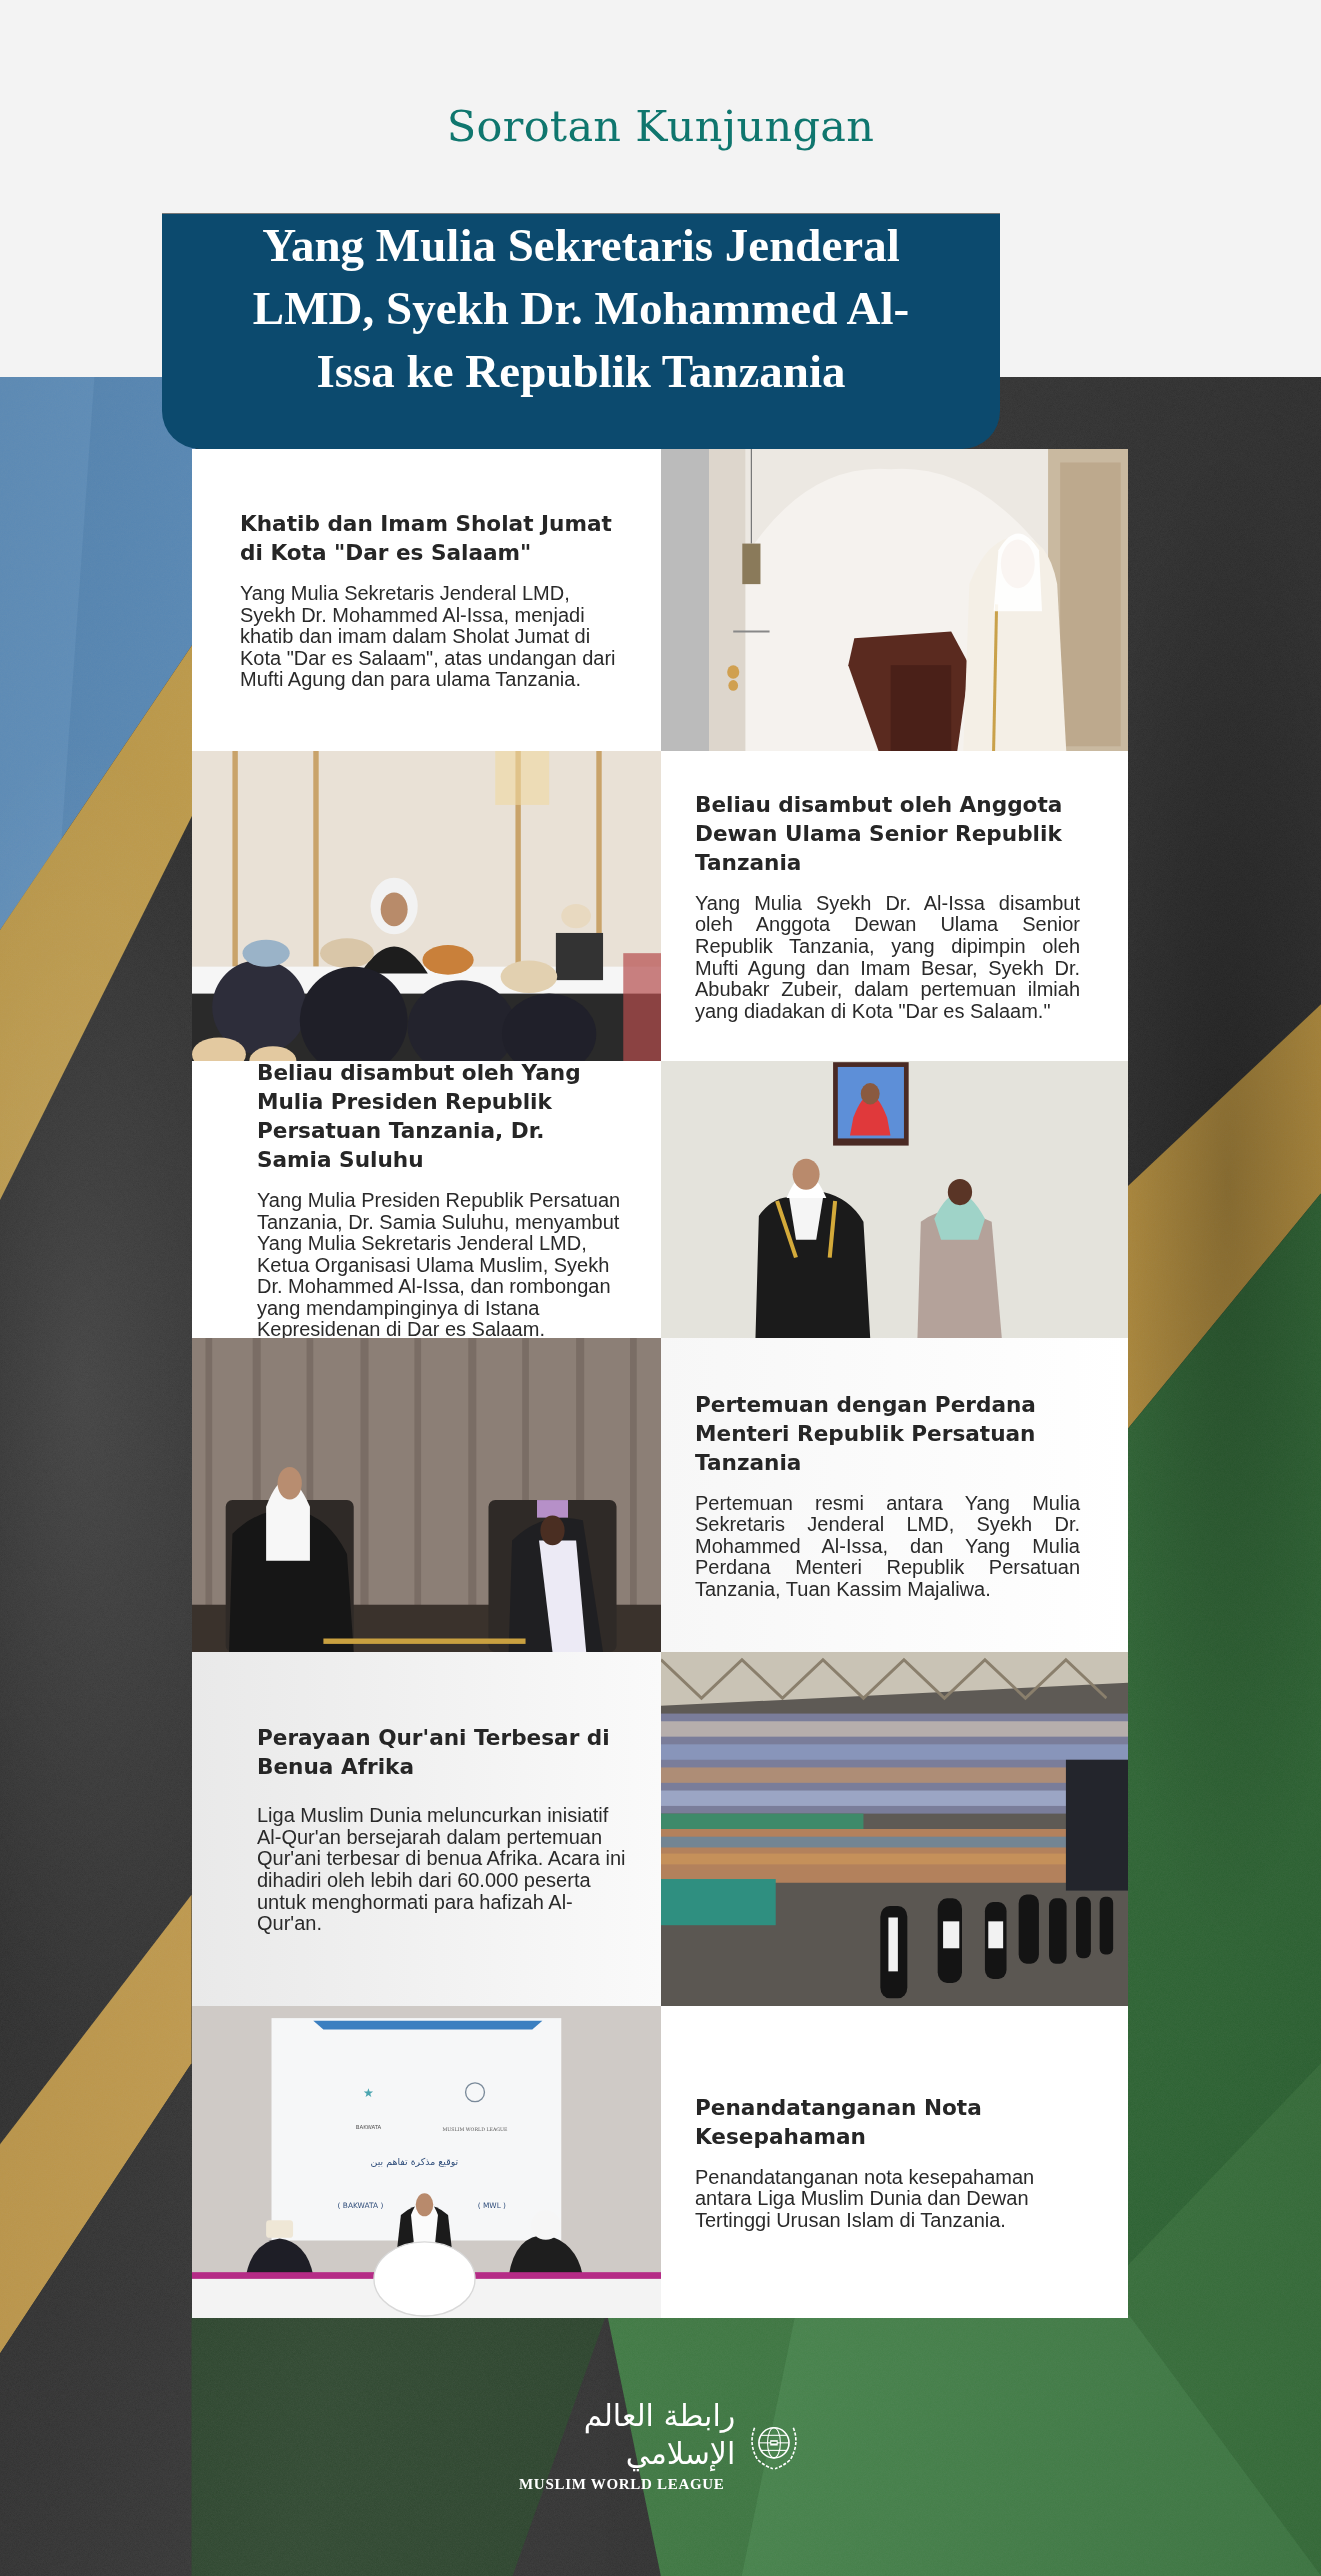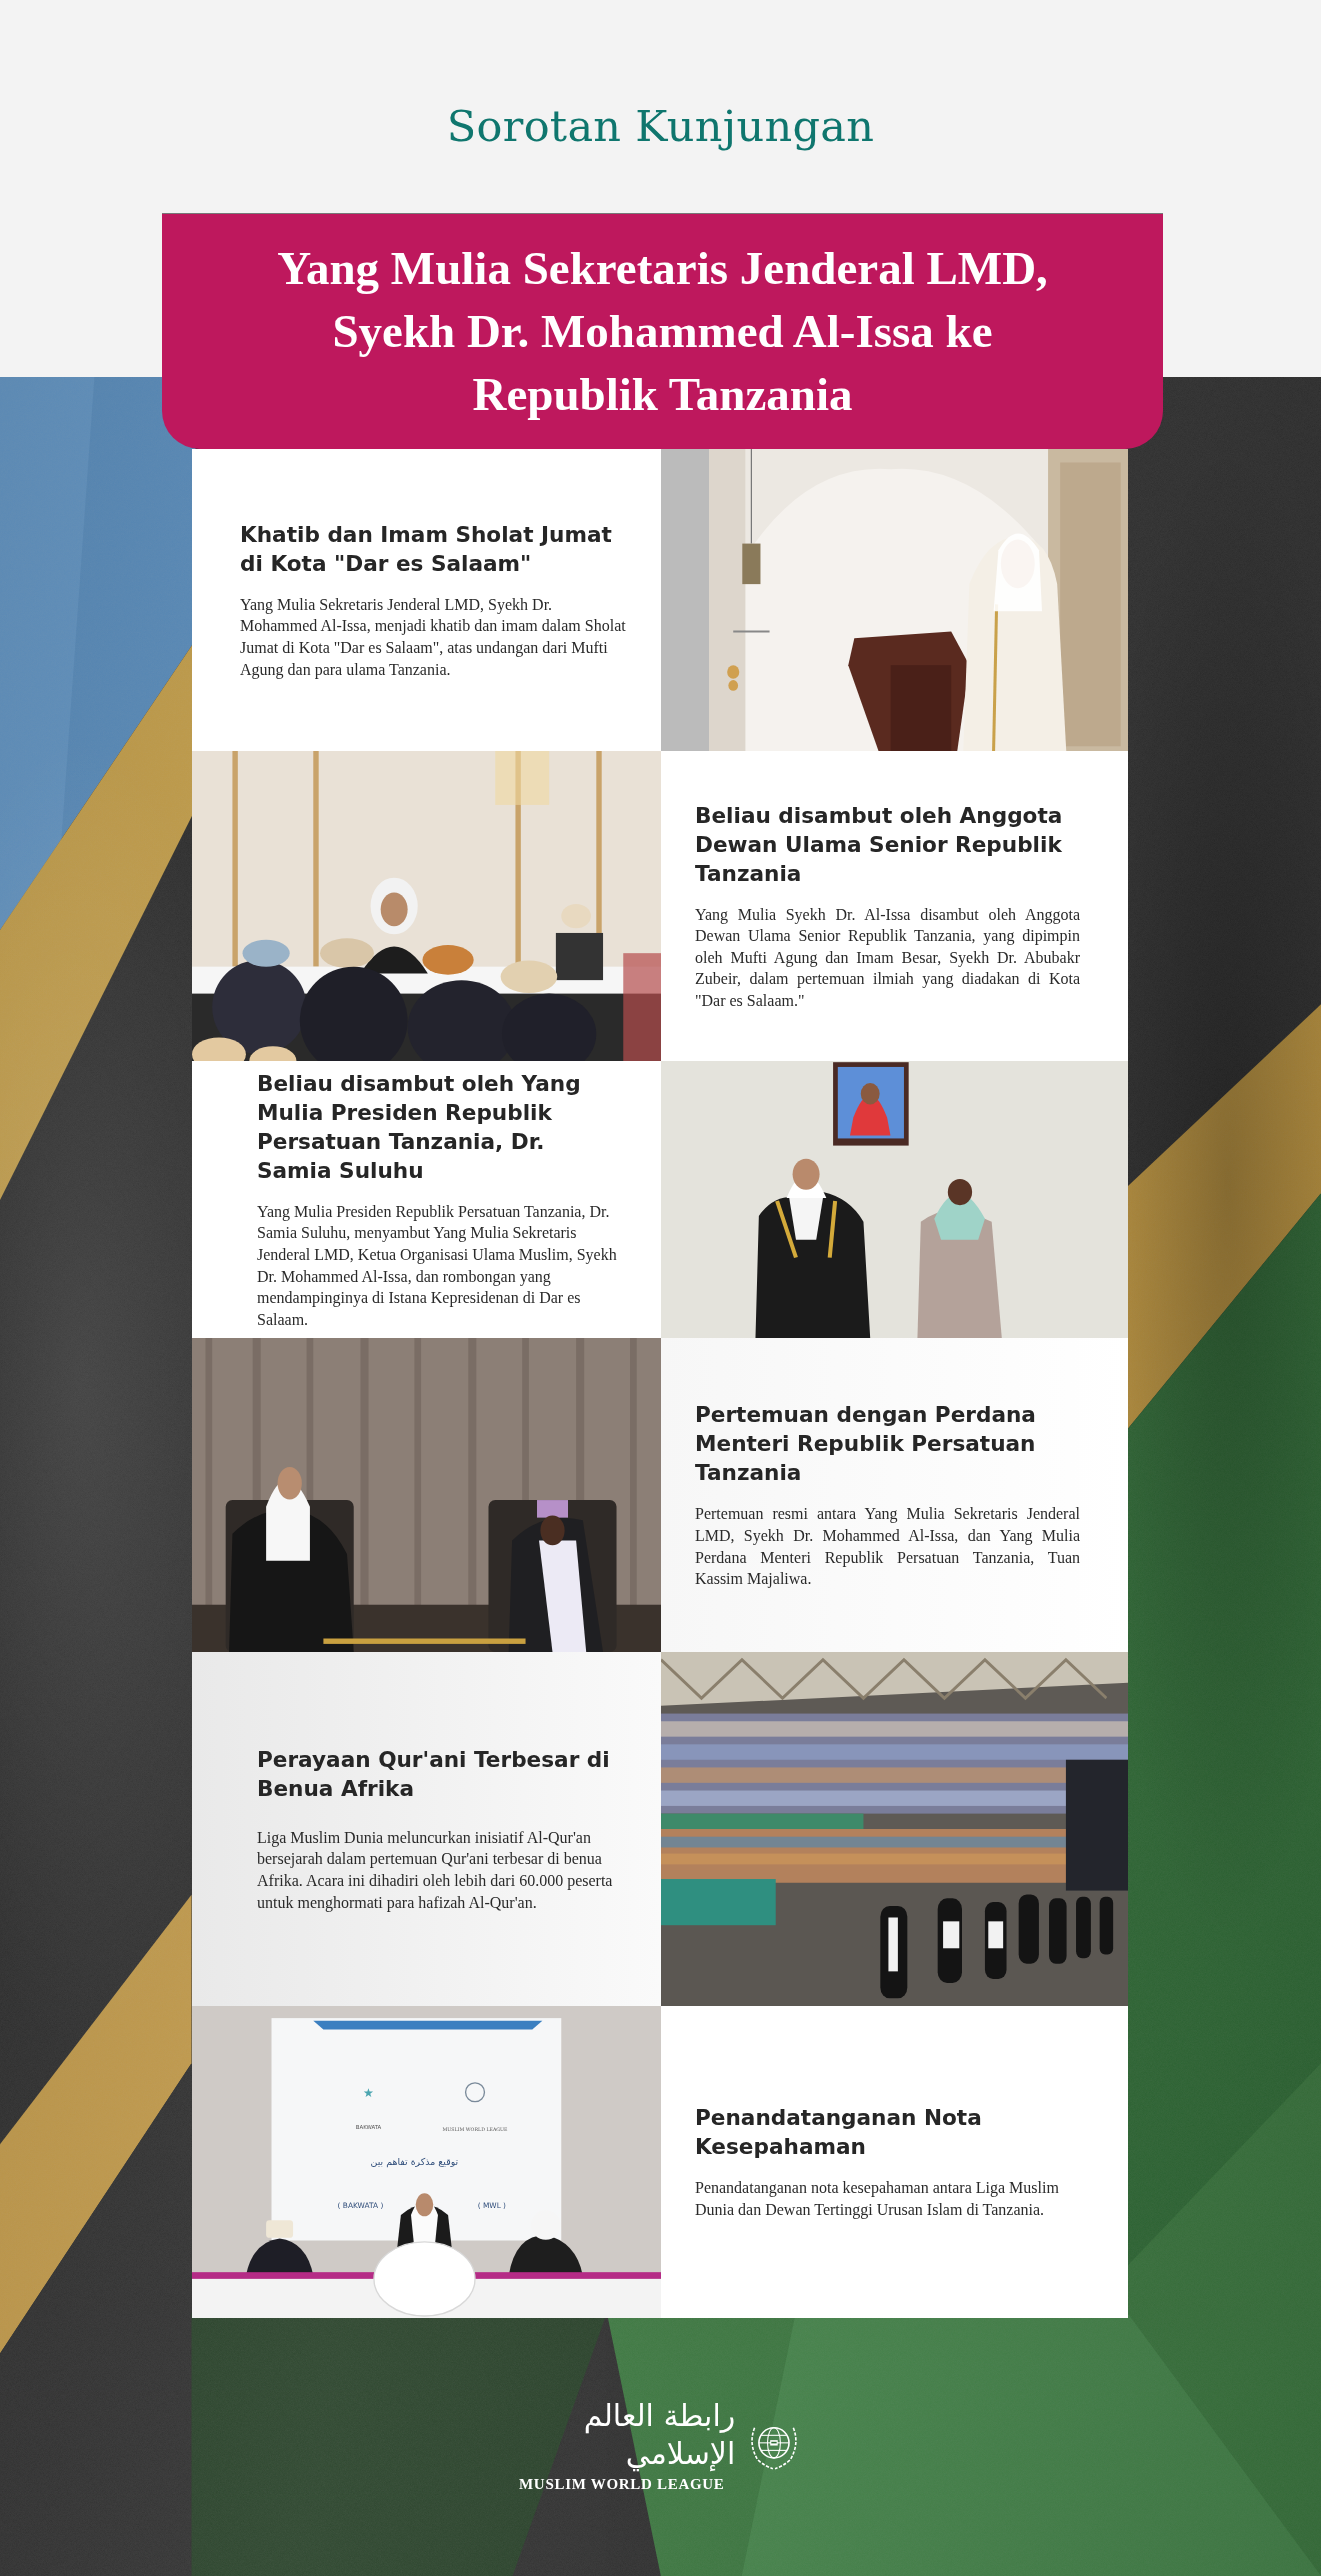--- a/index.html
+++ b/index.html
@@ -32,25 +32,25 @@
       background: #f3f3f3;
     }
     .kicker {
       position: absolute; left: 0; top: 101px; width: 1321px;
       text-align: center;
       font-family: "DejaVu Serif", "Liberation Serif", serif;
       font-size: 43px; font-weight: normal; color: #0f766e;
       letter-spacing: 0.3px;
     }
     .title-box {
-      position: absolute; left: 162px; top: 213px; width: 1001px; height: 236px;
-      background: #be185d;
+      position: absolute; left: 162px; top: 213px; width: 838px; height: 236px;
+      background: #0c4a6e;
       border-radius: 0 0 38px 38px;
       border-top: 0.7px solid #777;
-      display: flex; align-items: center; justify-content: center;
+      display: flex; align-items: flex-start; justify-content: center;
       padding: 0 81px;
     }
     .title-box h1 {
       font-family: "Liberation Serif", "DejaVu Serif", serif;
       font-weight: bold; font-size: 47px; line-height: 63px;
       color: #ffffff; text-align: center;
     }
 
     
     .grid {
@@ -64,22 +64,22 @@
       display: flex; flex-direction: column; justify-content: center;
     }
     .text-cell.grad-a { background: linear-gradient(90deg, #f7f7f7 0%, #ffffff 100%); }
     .text-cell.grad-b { background: linear-gradient(90deg, #e9e9e9 0%, #fafafa 100%); }
     .text-cell h2 {
       font-family: "DejaVu Sans", "Liberation Sans", sans-serif;
       font-weight: bold; font-size: 21.6px; line-height: 29px;
       color: #262626; margin-bottom: 16px;
     }
     .text-cell p {
-      font-family: Liberation Serif, serif;
-      font-size: 16px; line-height: 21.6px; color: #2a2a2a;
+      font-family: Liberation Sans, sans-serif;
+      font-size: 20px; line-height: 21.6px; color: #2a2a2a;
     }
     .text-cell p.justify { text-align: justify; }
     .pad-left  { padding: 0 35px 0 65px; }
     .pad-right { padding: 0 48px 0 34px; }
 
     .photo-cell { background: #bbb; }
     .photo-cell svg { display: block; width: 100%; height: 100%; }
 
     .r1 { height: 302px; padding-left: 48px; }
     .r2 { height: 310px; }

